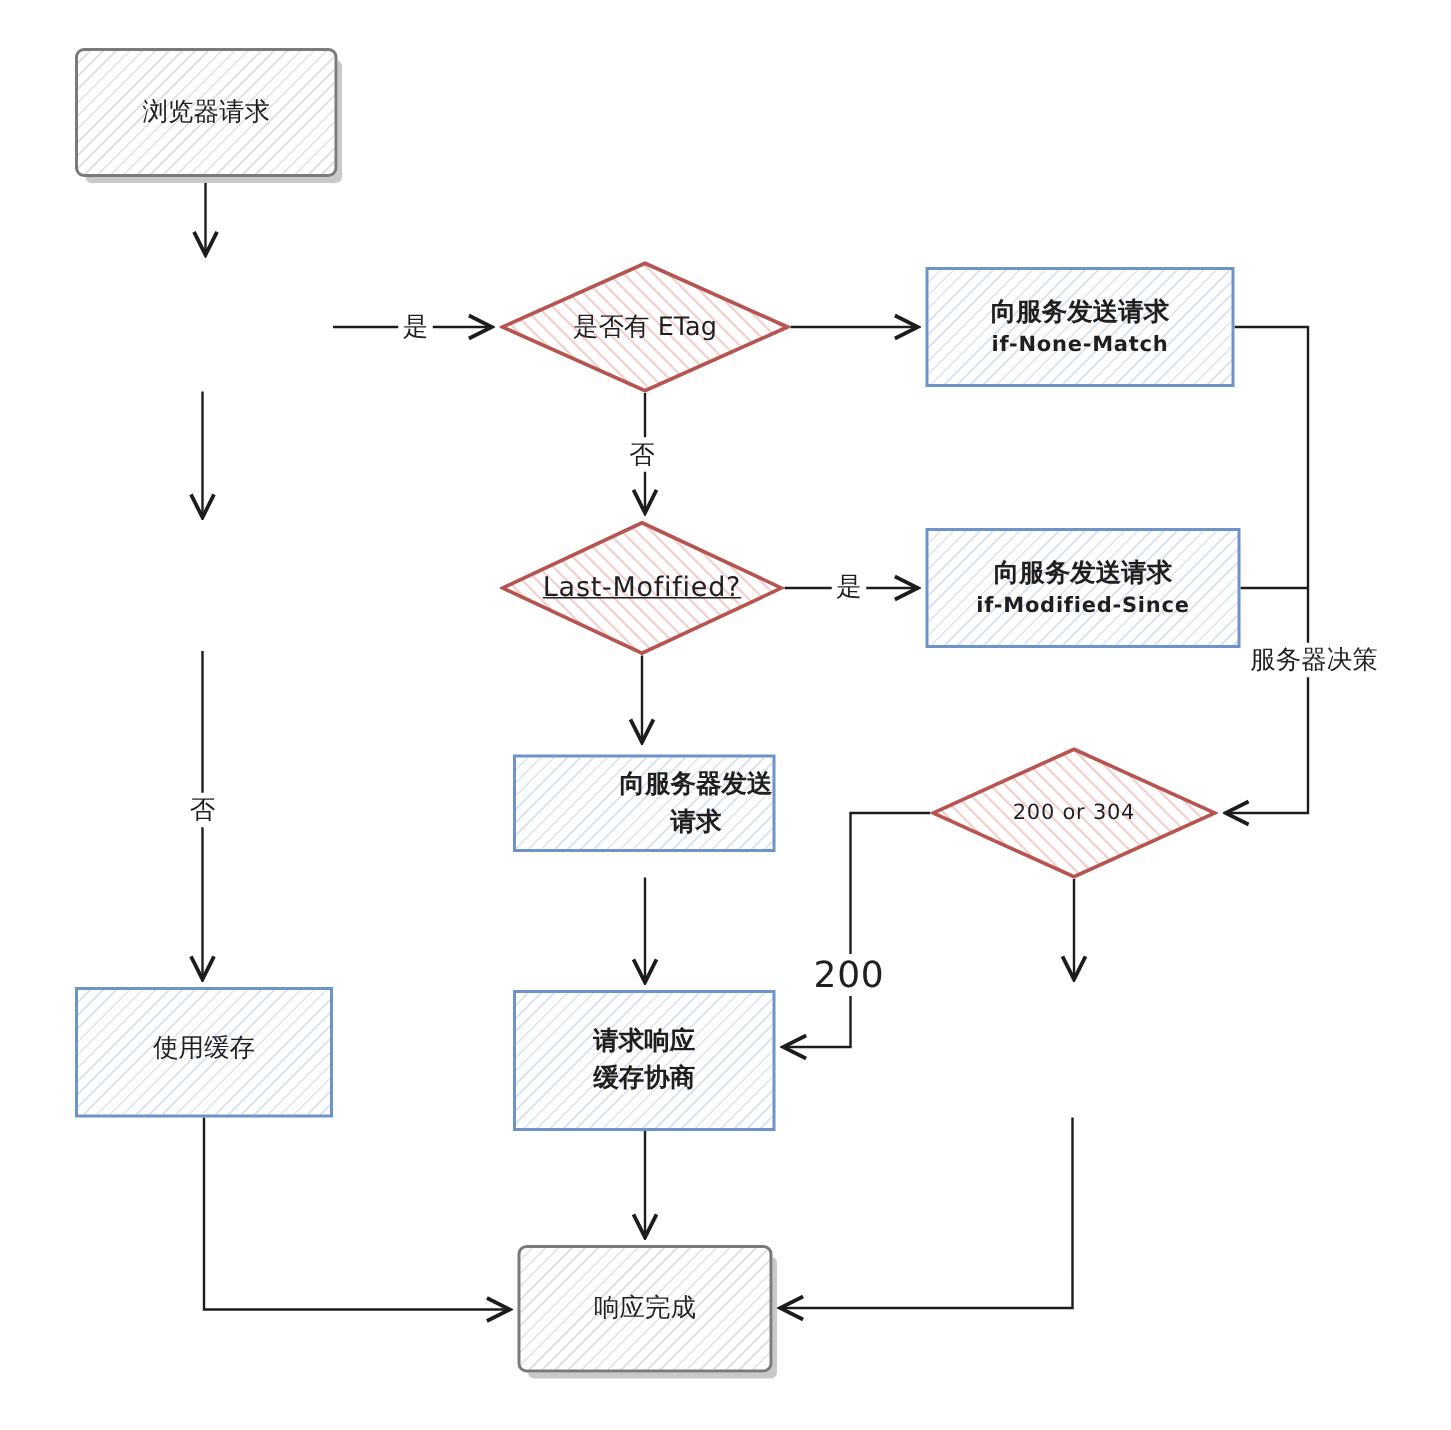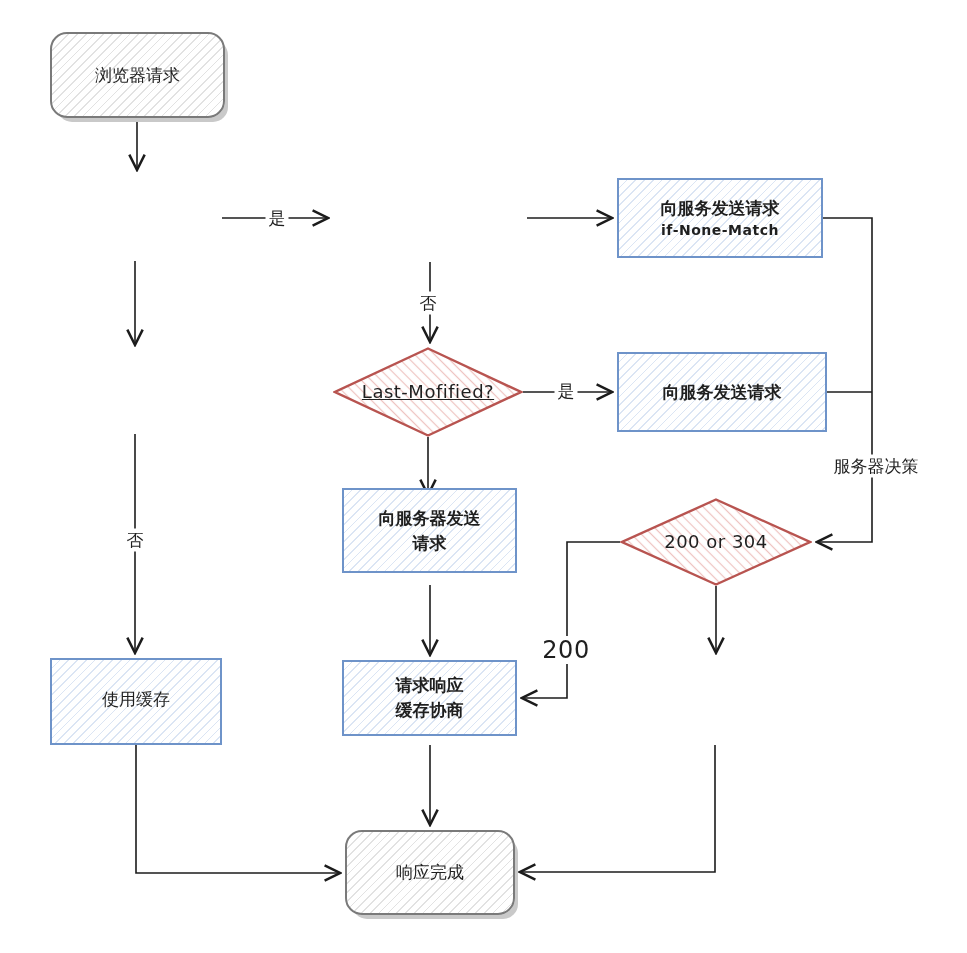--- a/index.html
+++ b/index.html
@@ -10,21 +10,21 @@
   .edges{position:absolute;left:0;top:0;pointer-events:none;}
   .node{
     position:absolute;display:flex;align-items:center;justify-content:center;
     text-align:center;font-size:17px;line-height:1.45;box-sizing:border-box;
   }
   .rect-blue{
     border:2px solid #6e93c9;
     background:repeating-linear-gradient(135deg,#ffffff 0 5px,#dbe5f4 5px 6.2px);
   }
   .terminator{
-    border:2px solid #7a7a7a;border-radius:17px;
+    border:2px solid #7a7a7a;border-radius:6px;
     background:repeating-linear-gradient(135deg,#ffffff 0 5px,#e2e2e2 5px 6.2px);
     box-shadow:5px 6px 0 -2px #c9c9c9;
   }
   .diamond{background:transparent;}
   .diamond svg{position:absolute;left:0;top:0;}
   .diamond .lbl{position:relative;z-index:2;}
   .node .stack span{display:block;font-weight:bold;}
   .latin{font-size:14px;letter-spacing:.5px;}
   .edge-label{
     position:absolute;transform:translate(-50%,-50%);
@@ -69,72 +69,79 @@
       <polyline points="136,745 136,873 339,873" marker-end="url(#arrow)"></polyline>
       <polyline points="715,745 715,872 521,872" marker-end="url(#arrow)"></polyline>
     </g>
   </svg>
 
   <div class="node terminator" style="left:50px;top:32px;width:175px;height:86px;">
     <span>浏览器请求</span>
   </div>
 
 
+  <div class="node diamond" style="left:333px;top:174px;width:194px;height:88px;">
+    <svg width="194" height="88">
+      <polygon points="97,1.5 192,44 97,86.5 2,44" fill="url(#hatch-red)" stroke="#b85450" stroke-width="2.4"></polygon>
+    </svg>
+    <span class="lbl">是否有 ETag</span>
+  </div>
 
   <div class="node rect-blue" style="left:617px;top:178px;width:206px;height:80px;">
     <div class="stack">
       <span>向服务发送请求</span>
       <span class="latin">if-None-Match</span>
     </div>
   </div>
 
 
   <div class="node diamond" style="left:333px;top:347px;width:190px;height:90px;">
     <svg width="190" height="90">
       <polygon points="95,1.5 188,45 95,88.5 2,45" fill="url(#hatch-red)" stroke="#b85450" stroke-width="2.4"></polygon>
     </svg>
     <span class="lbl latin" style="font-size:18px;text-decoration:underline;">Last-Mofified?</span>
   </div>
 
   <div class="node rect-blue" style="left:617px;top:352px;width:210px;height:80px;">
     <div class="stack">
       <span>向服务发送请求</span>
+      <span class="latin">if-Modified-Since</span>
     </div>
   </div>
 
-  <div class="node rect-blue" style="left:342px;top:488px;width:175px;height:85px;">
+  <div class="node rect-blue" style="left:342px;top:503px;width:175px;height:65px;justify-content:flex-end;">
     <div class="stack">
       <span>向服务器发送</span>
       <span>请求</span>
     </div>
   </div>
 
   <div class="node diamond" style="left:620px;top:498px;width:192px;height:88px;">
     <svg width="192" height="88">
       <polygon points="96,1.5 190,44 96,86.5 2,44" fill="url(#hatch-red)" stroke="#b85450" stroke-width="2.4"></polygon>
     </svg>
-    <span class="lbl latin" style="font-size:18px;">200 or 304</span>
+    <span class="lbl latin" style="font-size:14px;">200 or 304</span>
   </div>
 
   <div class="node rect-blue" style="left:50px;top:658px;width:172px;height:87px;font-family:Liberation Mono, monospace;">
     <span>使用缓存</span>
   </div>
 
-  <div class="node rect-blue" style="left:342px;top:660px;width:175px;height:76px;">
+  <div class="node rect-blue" style="left:342px;top:660px;width:175px;height:94px;">
     <div class="stack">
       <span>请求响应</span>
       <span>缓存协商</span>
     </div>
   </div>
 
 
   <div class="node terminator" style="left:345px;top:830px;width:170px;height:85px;">
     <span>响应完成</span>
   </div>
 
   <div class="edge-label" style="left:277px;top:218px;">是</div>
   <div class="edge-label" style="left:428px;top:303px;">否</div>
   <div class="edge-label" style="left:566px;top:391px;">是</div>
   <div class="edge-label" style="left:135px;top:540px;">否</div>
-  <div class="edge-label" style="left:876px;top:466px;">服务器决策</div>
+  <div class="edge-label" style="left:876px;top:440px;">服务器决策</div>
   <div class="edge-label latin" style="left:566px;top:650px;font-size:24px;">200</div>
 
 </div>
 
 </body></html>

